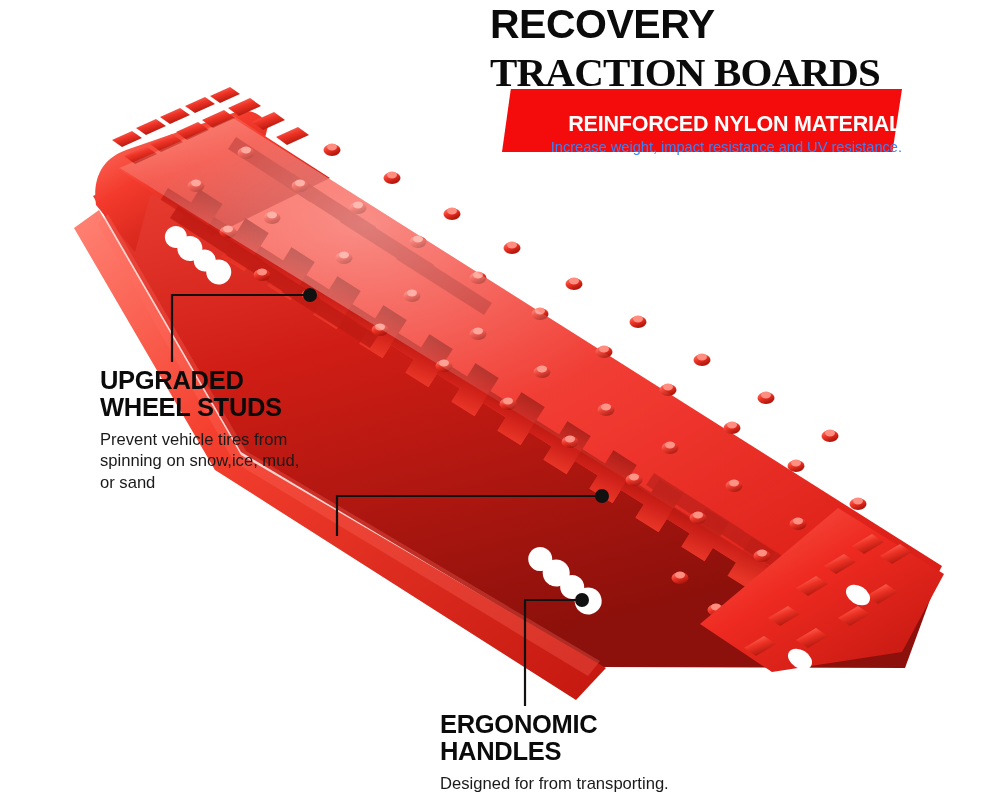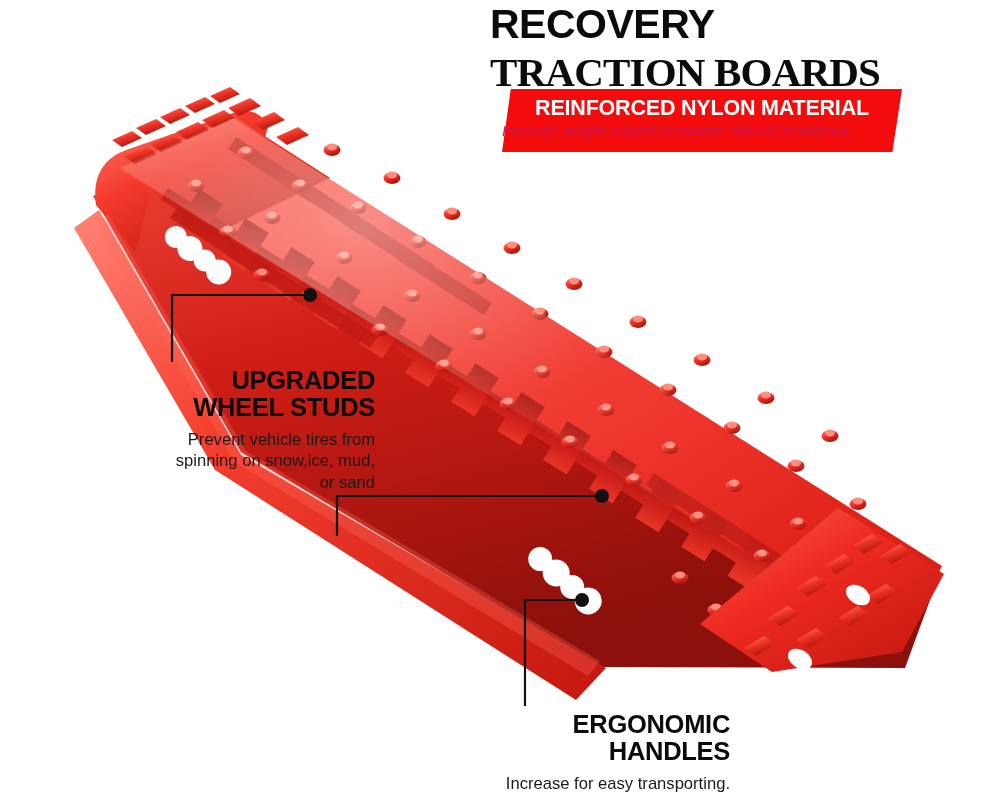--- a/index.html
+++ b/index.html
@@ -19,31 +19,31 @@
   }
   .title-1 { font-size:41px; margin-top:4px; }
   .title-2 { font-size:41px; margin-top:7px; letter-spacing:-0.8px;font-family:Liberation Serif, serif; }
 
   .banner-wrap { position:absolute; left:12px; top:89px; width:400px; height:63px; }
   .banner-bg {
     position:absolute; inset:0; background:#f40c0c;
     clip-path: polygon(2.2% 0%, 100% 0%, 97.6% 100%, 0% 100%);
   }
   .banner-head {
-    position:relative; text-align:center; color:#ffffff;
+    position:relative; text-align:right; color:#ffffff;
     font-weight:bold; font-size:21.5px; letter-spacing:-0.2px;
-    padding-top:8px; line-height:1.05;
+    padding-top:24px; line-height:1.05;
   }
   .banner-sub {
-    position:relative; text-align:left; color:#be185d;
-    font-size:14.6px; line-height:1.15; padding-top:3px;font-style:italic;
+    position:relative; text-align:right; color:#3b82f6;
+    font-size:14.6px; line-height:1.15; padding-top:3px;
   }
 
   
-  .callout { position:absolute;text-align:right; }
+  .callout { position:absolute; }
   .callout-title {
     font-weight:bold; font-size:25.5px; line-height:1.07;
     color:#0b0b0b; letter-spacing:-0.3px; white-space:pre-line;
   }
   .callout-body {
     font-size:16.6px; line-height:1.32; color:#1a1a1a;
     margin-top:7px; white-space:pre-line;
   }
   #callout-studs   { left:100px; top:367px; width:275px; }
   #callout-ushape  { left:266px; top:541px; width:268px; }
@@ -352,16 +352,16 @@
 WHEEL STUDS</div>
     <div class="callout-body">Prevent vehicle tires from
 spinning on snow,ice, mud,
 or sand</div>
   </div>
 
 
   <div class="callout" id="callout-handles">
     <div class="callout-title">ERGONOMIC
 HANDLES</div>
-    <div class="callout-body">Increase for easy transporting.</div>
+    <div class="callout-body">Designed for from transporting.</div>
   </div>
 
 </div>
 
 </body></html>

